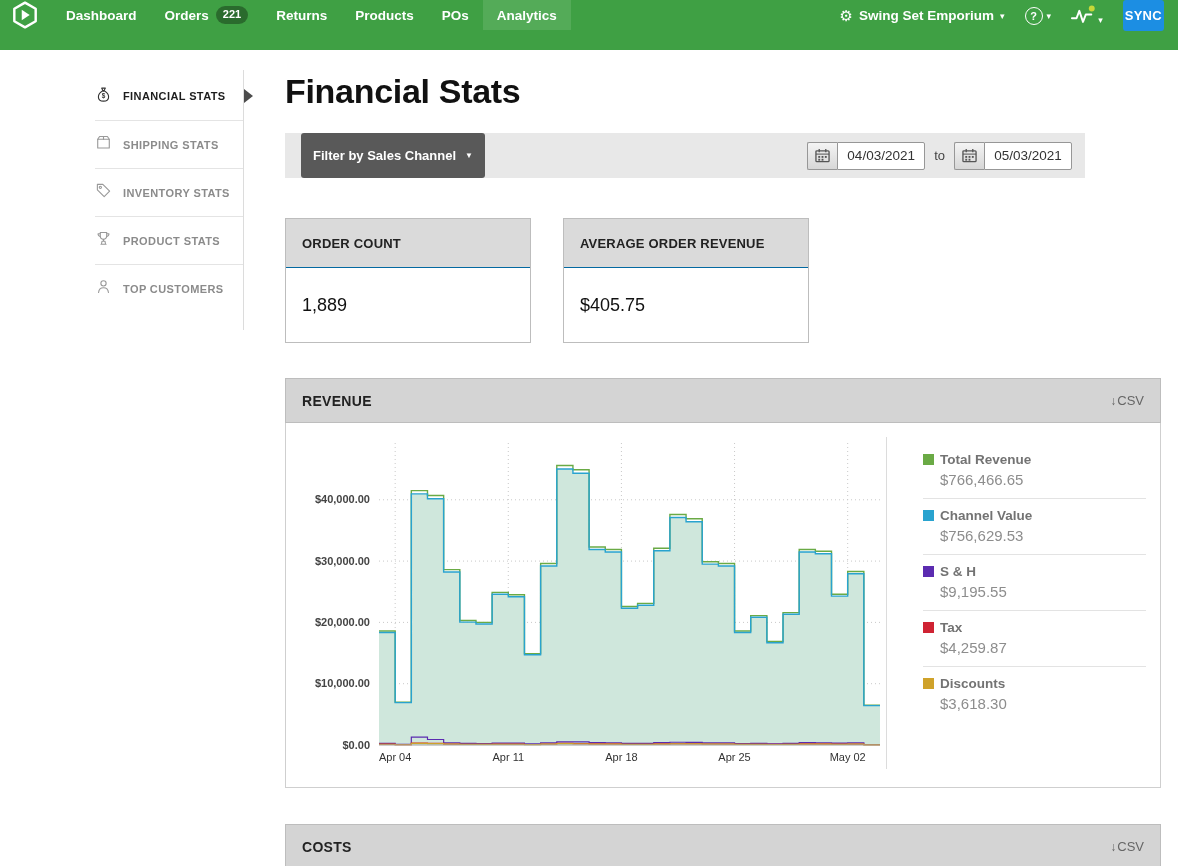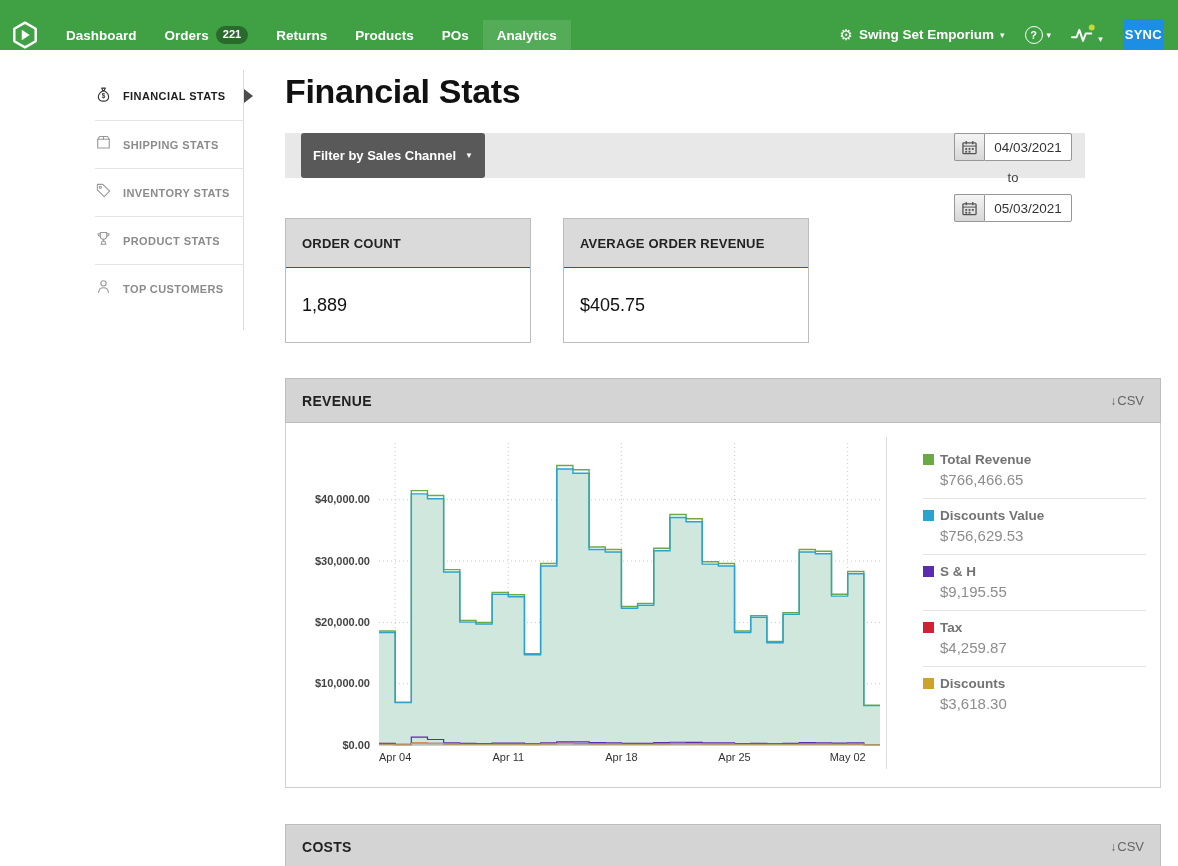--- a/index.html
+++ b/index.html
@@ -1,21 +1,21 @@
 <!DOCTYPE html>
 <html><head>
 <meta charset="utf-8">
 <style>
   * { margin:0; padding:0; box-sizing:border-box; }
   html,body { width:1178px; height:866px; }
   body { font-family:"Liberation Sans","DejaVu Sans",sans-serif; background:#fff; color:#222; overflow:hidden; }
   a { text-decoration:none; color:inherit; }
 
   
-  .topnav { height:50px; background:#3fa044; display:flex; align-items:flex-end; justify-content:space-between; padding:0 14px 0 10px; }
+  .topnav { height:50px; background:#3fa044; display:flex; align-items:flex-start; justify-content:space-between; padding:0 14px 0 10px; }
   .nav-left { display:flex; align-items:stretch; }
   .logo { display:flex; align-items:center; margin-right:12px; cursor:pointer; }
   .nav-items { display:flex; align-items:stretch; }
   .nav-item { display:flex; align-items:center; gap:7px; padding:0 14px; color:#fff; font-weight:bold; font-size:13.5px; cursor:pointer; }
   .nav-item.active { background:#54ab58; }
   .badge { background:rgba(0,0,0,.33); border-radius:9px; padding:2px 7px; font-size:11px; font-weight:bold; line-height:1.2; }
   .nav-right { display:flex; align-items:center; gap:20px; }
   .account { display:flex; align-items:center; gap:6px; color:#fff; font-weight:bold; font-size:13.5px; cursor:pointer; }
   .gear-glyph { font-size:15px; line-height:1; }
   .caret { font-size:9px; color:#fff; }
@@ -36,21 +36,21 @@
   .active-marker { position:absolute; right:-10px; top:50%; transform:translateY(-50%); width:0; height:0;
     border-top:7px solid transparent; border-bottom:7px solid transparent; border-left:9px solid #4c4c4c; }
 
   .main { flex:1; padding:22px 0 0 41px; }
   .page-title { font-size:34px; font-weight:600; color:#111; letter-spacing:-.3px; margin-bottom:22px; }
 
   
   .filter-bar { width:800px; height:45px; background:#e8e8e8; display:flex; justify-content:space-between; padding:0 13px 0 16px; margin-bottom:40px; }
   .channel-btn { background:#595959; color:#fff; border:none; border-radius:3px; font-family:inherit; font-size:13px; font-weight:bold; padding:9px 12px; display:flex; align-items:center; gap:9px; cursor:pointer; }
   .channel-btn .dd-caret { font-size:8px; }
-  .date-range { display:flex; align-items:center; gap:9px;flex-direction:column; }
+  .date-range { display:flex; align-items:center; gap:9px; }
   .date-picker { display:flex; }
   .cal-btn { width:30px; height:28px; background:linear-gradient(#f4f4f4,#d7d7d7); border:1px solid #979797; border-right:none; border-radius:2px 0 0 2px; display:flex; align-items:center; justify-content:center; cursor:pointer; }
   .date-input { width:88px; height:28px; border:1px solid #979797; border-radius:0 2px 2px 0; font-family:inherit; font-size:13.5px; color:#333; text-align:center; background:#fff; }
   .to-label { font-size:13px; color:#444; }
 
   
   .stat-cards { display:flex; gap:32px; margin-bottom:35px; }
   .card { width:246px; border:1px solid #bdbdbd; background:#fff; }
   .card-header { background:#dadada; border-bottom:1px solid #0369a1; height:49px; display:flex; align-items:center; padding:0 16px; font-size:13px; font-weight:bold; color:#222; letter-spacing:.2px; }
   .card-body { height:74px; display:flex; align-items:center; padding:0 16px; font-size:18px; color:#111; }
@@ -285,21 +285,21 @@
           <div class="legend-item">
             <div class="legend-head">
                 <span class="swatch" style="background: rgb(106, 170, 69);"></span>
                 <span class="legend-label">Total Revenue</span>
               </div>
             <div class="legend-value">$766,466.65</div>
           </div>
           <div class="legend-item">
             <div class="legend-head">
                 <span class="swatch" style="background: rgb(41, 163, 207);"></span>
-                <span class="legend-label">Discounts Value</span>
+                <span class="legend-label">Channel Value</span>
               </div>
             <div class="legend-value">$756,629.53</div>
           </div>
           <div class="legend-item">
             <div class="legend-head">
                 <span class="swatch" style="background: rgb(91, 43, 176);"></span>
                 <span class="legend-label">S &amp; H</span>
               </div>
             <div class="legend-value">$9,195.55</div>
           </div>

